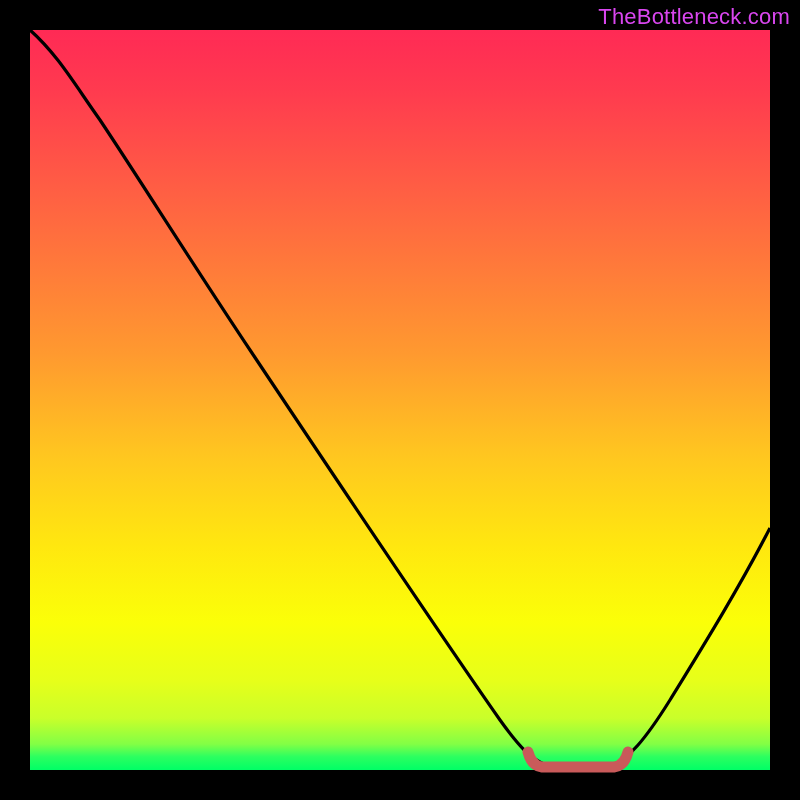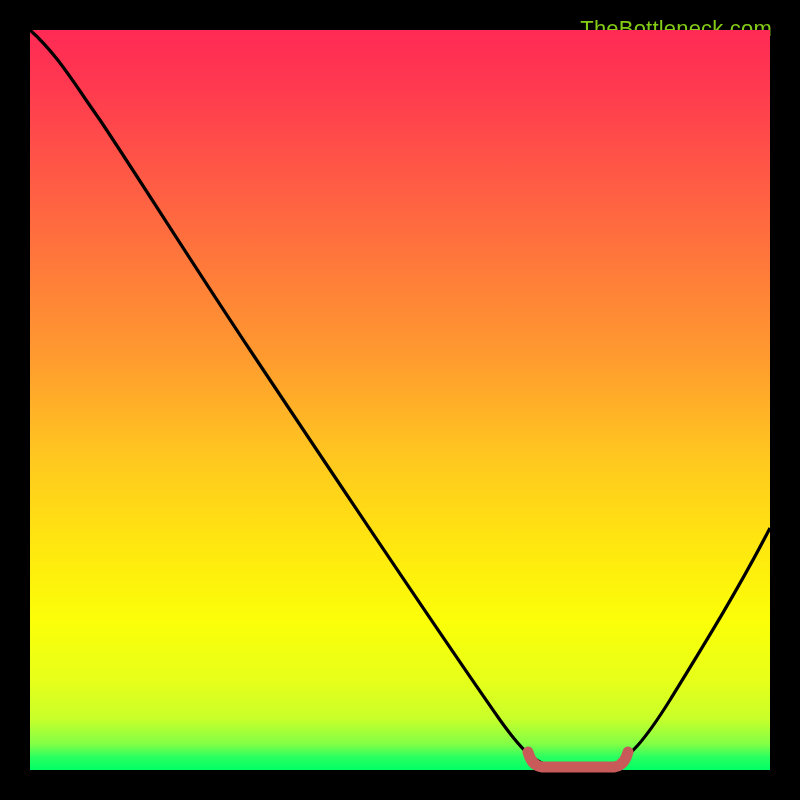--- a/index.html
+++ b/index.html
@@ -39,27 +39,26 @@
       #e6ff1a 88%,
       #c9ff2a 93%,
       #82ff45 96.5%,
       #2cff60 98.2%,
       #00ff66 100%
     );
   }
   .watermark {
     position: absolute;
     top: 4px;
-    right: 28px;
-    color: #84cc16;
+    right: 10px;
+    color: #d946ef;
     font-size: 22px;
     font-weight: 500;
     letter-spacing: 0.2px;
     user-select: none;
-    margin-top: 12px;
   }
   svg.curve {
     position: absolute;
     left: 0;
     top: 0;
     width: 740px;
     height: 740px;
     overflow: visible;
   }
 </style>

